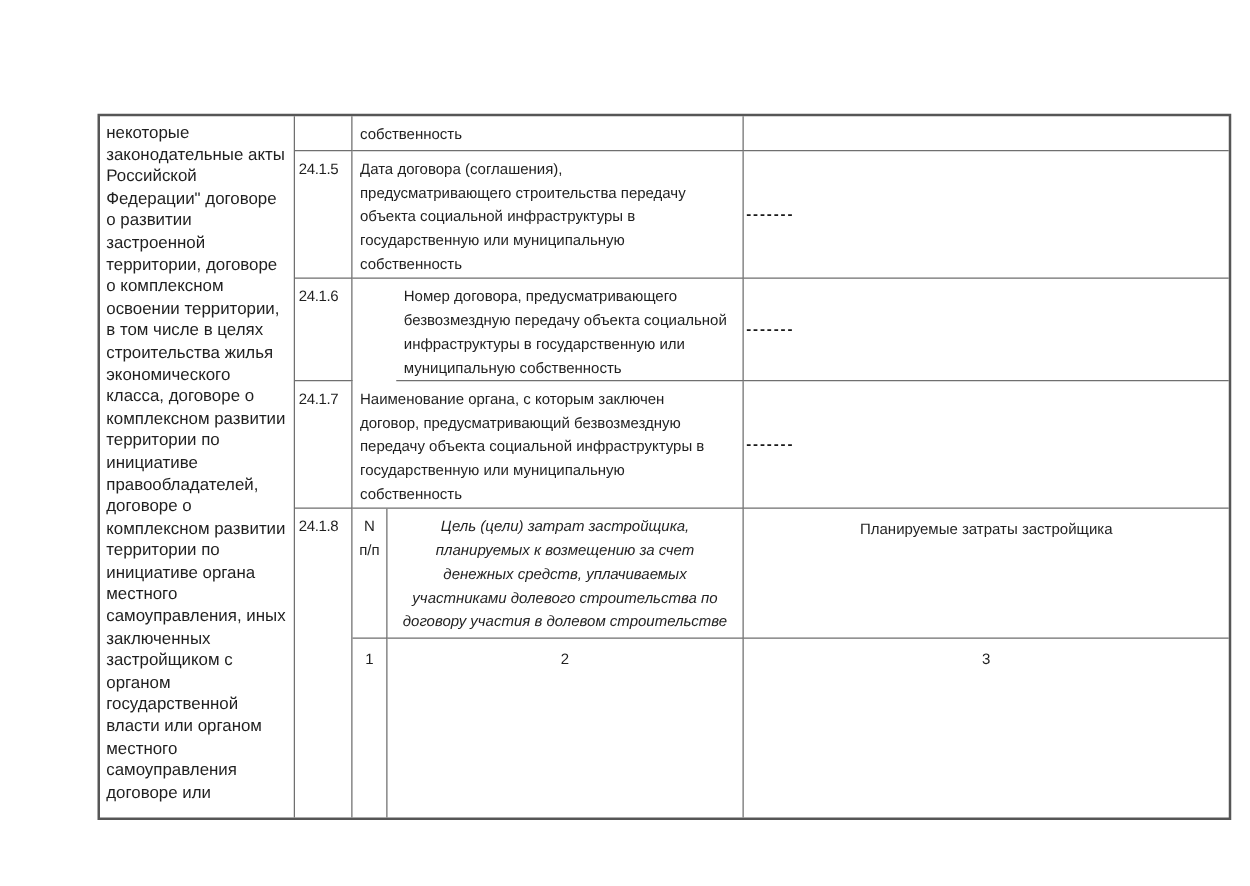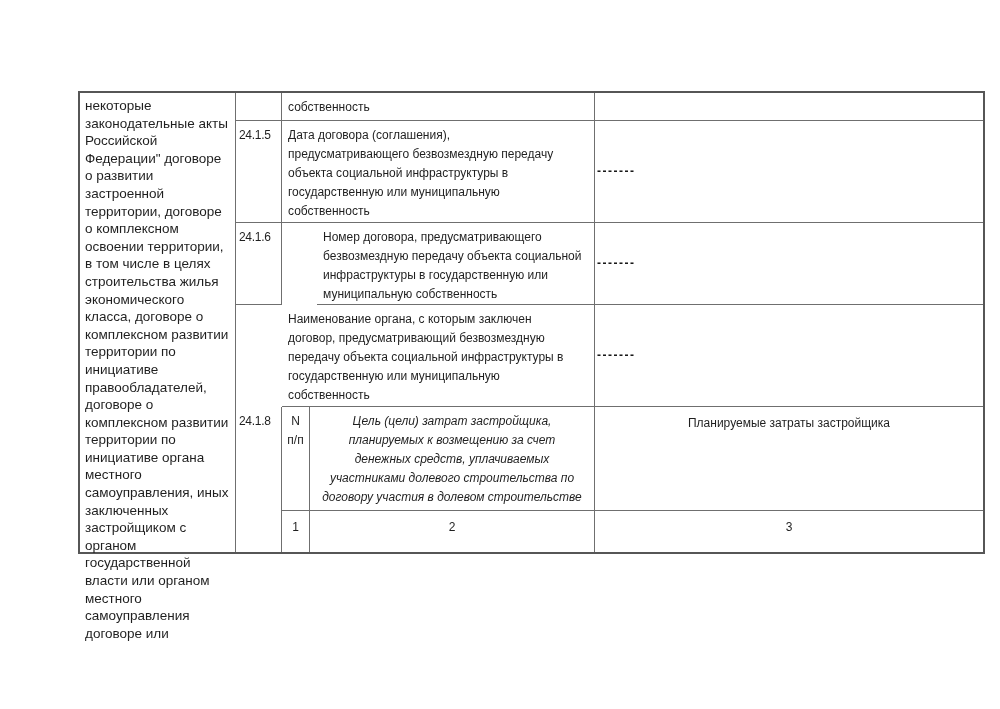--- a/index.html
+++ b/index.html
@@ -13,21 +13,21 @@
   body{
     background:var(--paper);
     font-family:"Liberation Sans",sans-serif;
     color:var(--ink);
     position:relative;
   }
   .page{position:absolute;inset:0;background:var(--paper);}
   .doc-table{
     position:absolute;
     left:78px;top:91px;
-    width:907px;height:463px;
+    width:907px;height:565px;
     border:2px solid var(--line-dark);
     display:grid;
     grid-template-columns:156px 46px 28px 285px 1fr;
     grid-template-rows:28px 102px 82px 102px 104px 1fr;
     background:var(--paper);
   }
   .cell{font-size:12px;line-height:19px;}
   .br{border-right:1px solid var(--line);}
   .bb{border-bottom:1px solid var(--line);}
 
@@ -115,33 +115,34 @@
 местного
 самоуправления
 договоре или</div>
 
     <div class="cell num-cell br bb" style="grid-area:1/2/2/3;"></div>
     <div class="cell label-cell br bb" style="grid-area:1/3/2/5;">собственность</div>
     <div class="cell value-cell bb" style="grid-area:1/5/2/6;"></div>
 
     <div class="cell num-cell br bb" style="grid-area:2/2/3/3;">24.1.5</div>
     <div class="cell label-cell br bb" style="grid-area:2/3/3/5;">Дата договора (соглашения),
-предусматривающего безвозмездную передачу
+предусматривающего строительства передачу
 объекта социальной инфраструктуры в
 государственную или муниципальную
 собственность</div>
     <div class="cell value-cell bb" style="grid-area:2/5/3/6;">-------</div>
 
     <div class="cell num-cell br bb" style="grid-area:3/2/4/3;">24.1.6</div>
     <div class="cell label-cell br bb" style="grid-area:3/3/4/5;margin-left:35px;">Номер договора, предусматривающего
 безвозмездную передачу объекта социальной
 инфраструктуры в государственную или
 муниципальную собственность</div>
     <div class="cell value-cell bb" style="grid-area:3/5/4/6;">-------</div>
 
+    <div class="cell num-cell br bb" style="grid-area:4/2/5/3;">24.1.7</div>
     <div class="cell label-cell br bb" style="grid-area:4/3/5/5;">Наименование органа, с которым заключен
 договор, предусматривающий безвозмездную
 передачу объекта социальной инфраструктуры в
 государственную или муниципальную
 собственность</div>
     <div class="cell value-cell bb" style="grid-area:4/5/5/6;">-------</div>
 
     <div class="cell num-cell br" style="grid-area:5/2/7/3;">24.1.8</div>
 
     <div class="cell nn-header br bb" style="grid-area:5/3/6/4;">N

